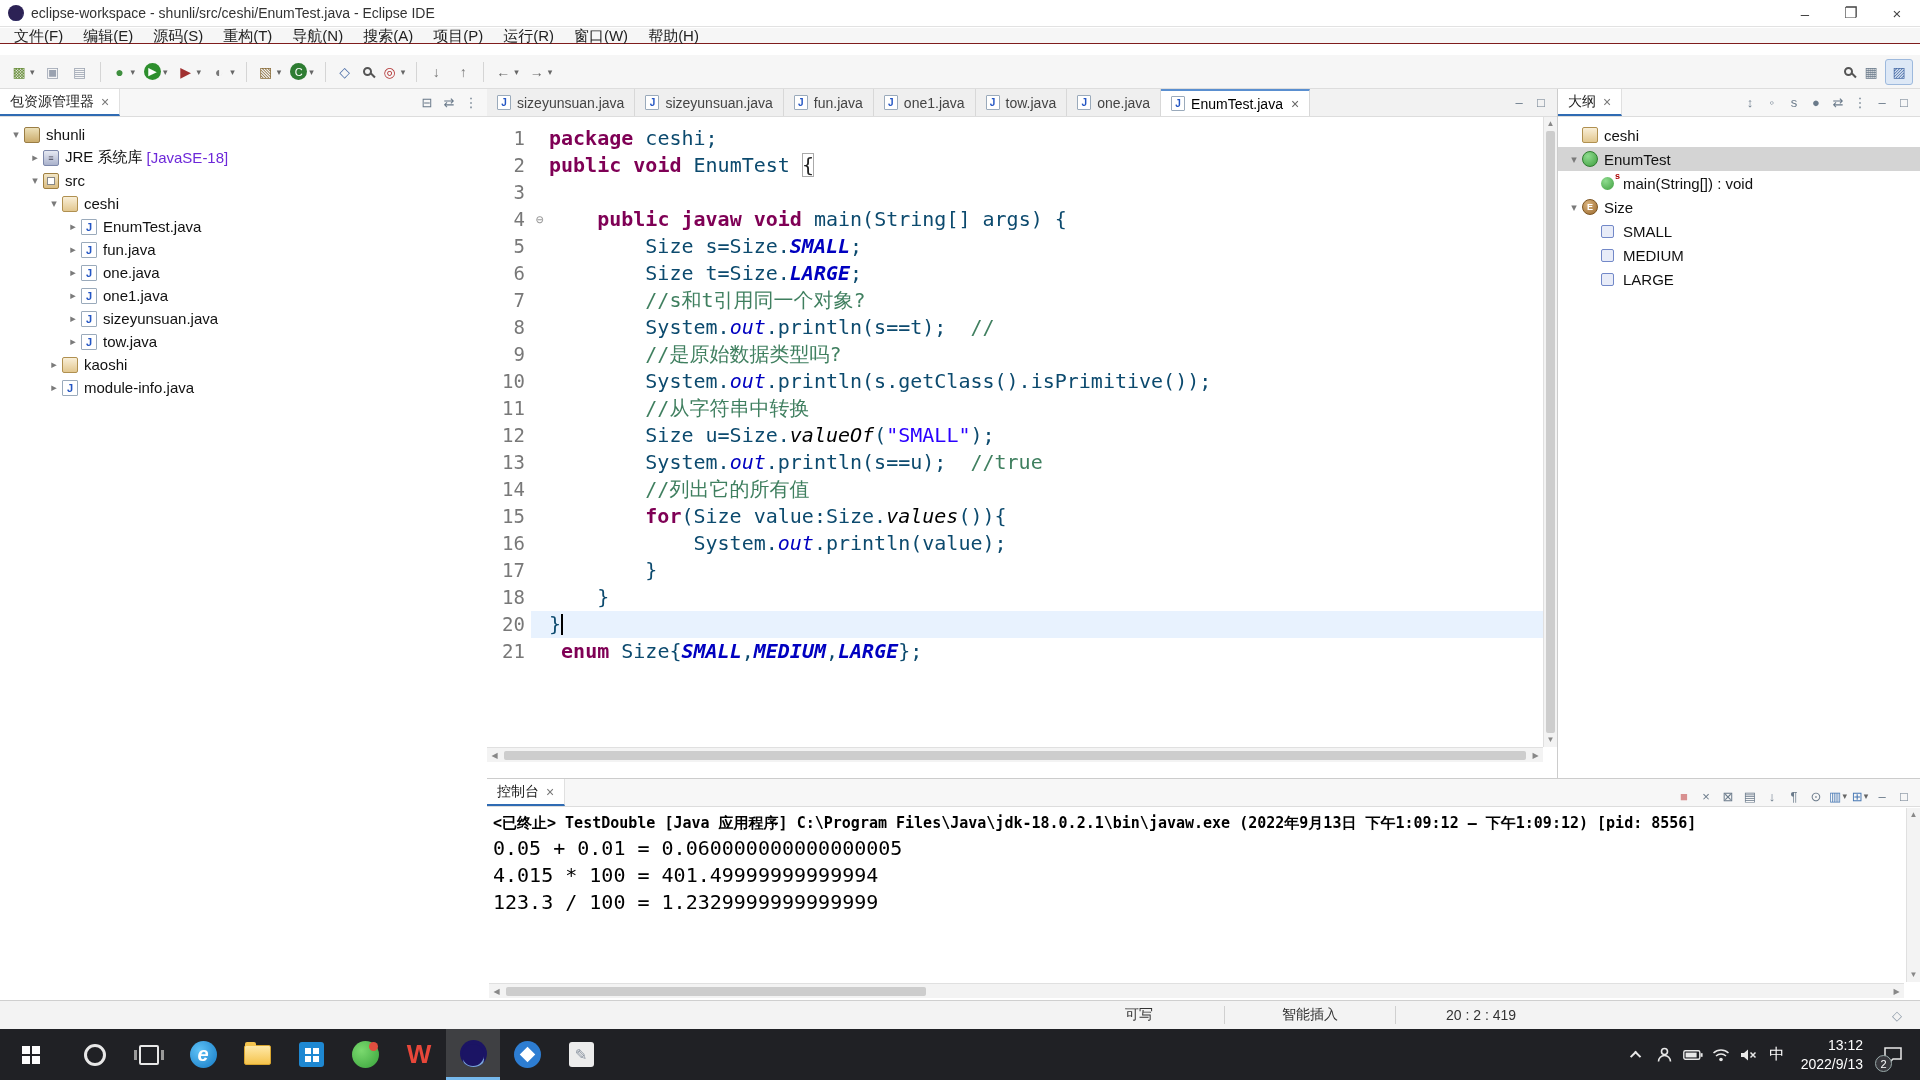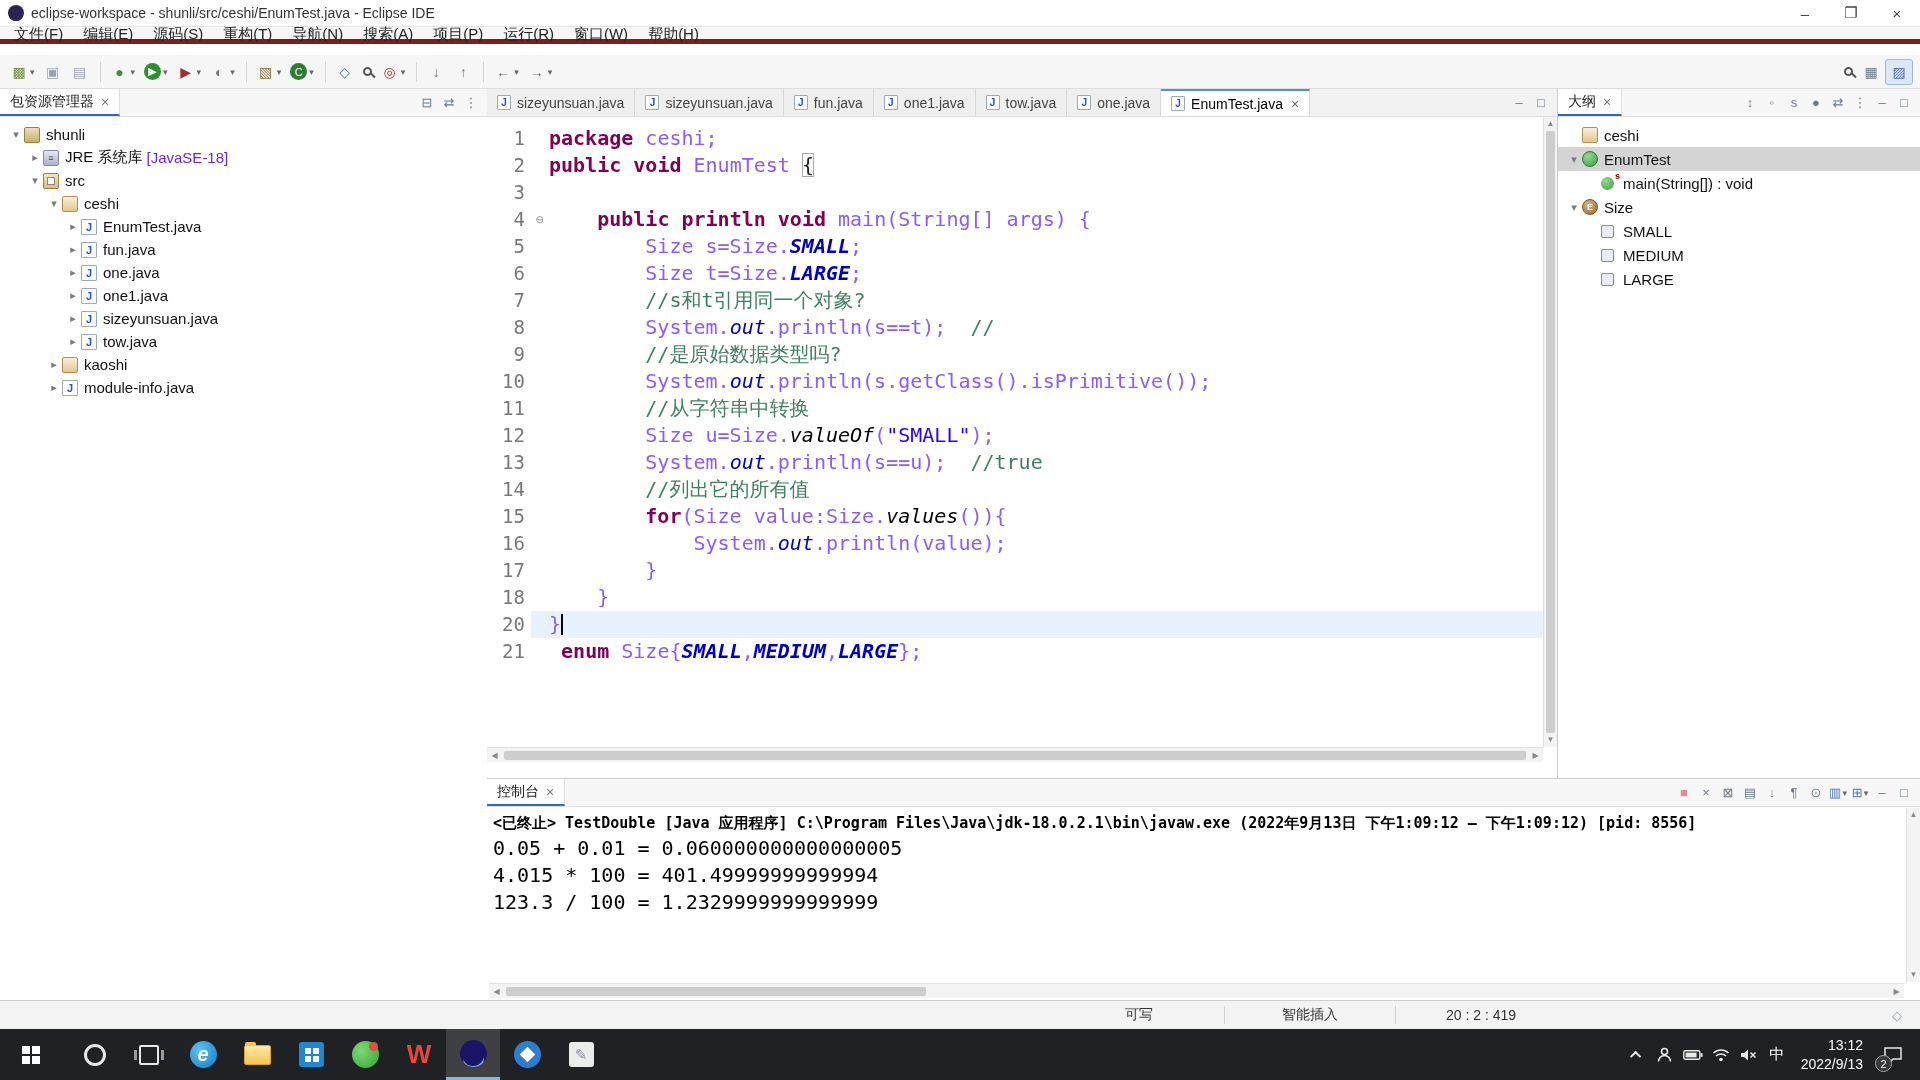--- a/index.html
+++ b/index.html
@@ -12,21 +12,21 @@
               border-bottom:1px solid #e2e2e2; display:flex; align-items:center; }
   .ec-logo { width:16px; height:16px; border-radius:50%; background:#2c2255; position:relative; overflow:hidden; margin:0 7px 0 8px; flex:none; }
   .ec-logo::after { content:''; position:absolute; left:2px; top:7px; width:14px; height:14px; border-radius:50%; background:#9db9e4; }
   .ec-logo::before { content:''; position:absolute; left:1px; top:4px; width:14px; height:14px; border-radius:50%; background:#2c2255; z-index:1; }
   .title-text { font-size:14px; color:#333; }
   .win-controls { margin-left:auto; display:flex; height:100%; }
   .win-btn { width:46px; height:100%; display:flex; align-items:center; justify-content:center; font-size:15px; color:#444; }
 
   
   .menubar { position:absolute; top:28px; left:0; right:0; height:16px; background:#f6f6f6;
-             display:flex; align-items:center; padding-left:4px; border-bottom:5px solid #7f1d1d; }
+             display:flex; align-items:center; padding-left:4px; border-bottom:1px solid #7f1d1d; }
   .menu-item { padding:0 10px; font-size:15px; color:#222; line-height:27px; }
 
   
   .toolbar { position:absolute; top:55px; left:0; right:0; height:34px; background:#f6f6f6;
              border-bottom:1px solid #ddd; display:flex; align-items:center; padding:0 6px; }
   .tb-main { display:flex; align-items:center; }
   .tb-btn { display:flex; align-items:center; padding:3px 4px; border-radius:3px; margin-right:1px; }
   .tb-ic { width:18px; height:18px; display:flex; align-items:center; justify-content:center; font-size:14px; }
   .tb-ic.circ { border-radius:50%; color:#fff !important; font-size:11px; width:17px; height:17px; }
   .tb-dd { font-size:9px; color:#666; margin-left:2px; }
@@ -88,21 +88,21 @@
   
   .code-area { position:absolute; top:28px; left:0; right:14px; bottom:31px; overflow:hidden; padding-top:8px;
                font-family:"DejaVu Sans Mono","Liberation Mono",monospace; font-size:20px; }
   .cl { display:flex; height:27px; line-height:27px; }
   .ln { width:44px; text-align:right; padding-right:6px; color:#787878; font-size:19px; flex:none; }
   .rest { flex:1; display:flex; min-width:0; }
   .cl.hl .rest { background:#e8f2fe; }
   .fold { width:18px; flex:none; text-align:center; color:#999; font-size:13px; line-height:27px; }
   .ct { white-space:pre; }
   .k { color:#7f0055; font-weight:bold; }
-  .p { color:#8b5cf6; }
+  .p { color:#0c4a6e; }
   .s { color:#2a00ff; }
   .c { color:#3f7f5f; }
   .f { color:#0000c0; font-style:italic; font-weight:bold; }
   .o { color:#0000c0; font-style:italic; }
   .m { color:#000; font-style:italic; }
   .b { outline:1px solid #aaa; outline-offset:-1px; }
   .caret { display:inline-block; width:2px; height:21px; background:#000; vertical-align:-4px; }
 
   
   .vscroll { position:absolute; top:28px; right:0; bottom:31px; width:14px; background:#f3f3f3; border-left:1px solid #e0e0e0; }
@@ -111,21 +111,21 @@
   .hscroll { position:absolute; height:15px; background:#f3f3f3; border-top:1px solid #e0e0e0; display:flex; align-items:center; }
   .hscroll .arrow { width:15px; text-align:center; font-size:8px; color:#888; flex:none; }
   .hscroll .thumb { height:9px; background:#cdcdcd; border-radius:2px; }
   .editor .hscroll { left:0; right:14px; bottom:16px; }
   .editor .hscroll .thumb { flex:1; margin:0 2px; }
 
   
   .outline-panel .tree-row { height:24px; }
 
   
-  .console-head { height:28px; background:#f7f7f7; border-bottom:1px solid #ddd; display:flex; align-items:center; }
+  .console-head { height:28px; background:#f7f7f7; border-bottom:1px solid #ddd; display:flex; align-items:flex-end; }
   .console-body { position:absolute; top:29px; left:0; right:16px; bottom:18px; overflow:hidden; padding:3px 0 0 6px; }
   .console-info { font-family:"DejaVu Sans Mono","Liberation Mono",monospace; font-size:15px; font-weight:bold; color:#000; height:24px; line-height:24px; white-space:nowrap; }
   .console-line { font-family:"DejaVu Sans Mono","Liberation Mono",monospace; font-size:20px; color:#000; height:27px; line-height:27px; white-space:pre; }
   .console-vscroll { position:absolute; top:29px; right:0; bottom:18px; width:14px; background:#f3f3f3; border-left:1px solid #e0e0e0; }
   .console-vscroll .arrow { height:14px; text-align:center; font-size:8px; color:#888; line-height:14px; }
   .console-vscroll .arrow.dn { position:absolute; bottom:0; left:0; right:0; }
   .console-hscroll { left:2px; right:16px; bottom:2px; height:15px; }
   .console-hscroll .thumb { width:420px; margin-left:2px; }
 
   
@@ -429,21 +429,21 @@
                 <span class="ln">3</span>
                 <span class="rest">
                   <span class="fold"></span>
                   <span class="ct"></span>
                 </span>
               </div>
               <div class="cl">
                 <span class="ln">4</span>
                 <span class="rest">
                   <span class="fold">⊖</span>
-                  <span class="ct"><span class="p">    </span><span class="k">public</span><span class="p"> </span><span class="k">println</span><span class="p"> </span><span class="k">void</span><span class="p"> main(String[] args) {</span></span>
+                  <span class="ct"><span class="p">    </span><span class="k">public</span><span class="p"> </span><span class="k">javaw</span><span class="p"> </span><span class="k">void</span><span class="p"> main(String[] args) {</span></span>
                 </span>
               </div>
               <div class="cl">
                 <span class="ln">5</span>
                 <span class="rest">
                   <span class="fold"></span>
                   <span class="ct"><span class="p">        Size s=Size.</span><span class="f">SMALL</span><span class="p">;</span></span>
                 </span>
               </div>
               <div class="cl">

